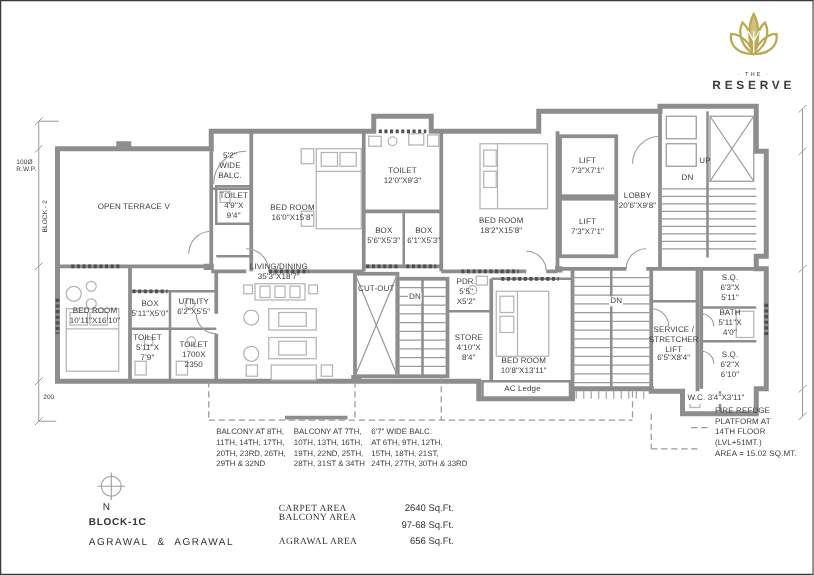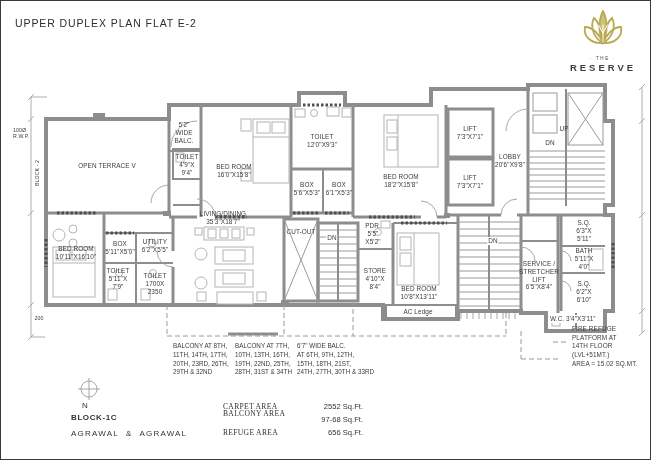--- a/index.html
+++ b/index.html
@@ -32,21 +32,20 @@
   .dash{stroke:#9a9a9a;stroke-width:1;stroke-dasharray:5 3;fill:none;}
   .dim{stroke:#9a9a9a;stroke-width:.8;fill:none;}
   .col{fill:#8d8d8d;stroke:none;}
   .xline{stroke:#9a9a9a;stroke-width:1;fill:none;}
 </style>
 </head>
 <body>
 
 <div class="page">
 
-  <div class="page-title">UPPER DUPLEX PLAN FLAT E-2</div>
 
   <div class="brand">
     <svg width="88" height="44" viewBox="0 0 88 44">
       <g transform="translate(44,42)" stroke="#b9aa52" fill="none" stroke-width="1.8" stroke-linecap="round">
         <path d="M0,-38 C-4.5,-29 -5,-17 0,-6 C5,-17 4.5,-29 0,-38" fill="#cfc37a"></path>
         <path d="M0,-6 C-9,-11 -13.5,-22 -9,-31 C-3,-26 -1,-15 0,-6"></path>
         <path d="M0,-6 C9,-11 13.5,-22 9,-31 C3,-26 1,-15 0,-6"></path>
         <path d="M0,-6 C-12,-5 -20,-13 -18,-22 C-10,-22 -3,-14 0,-6"></path>
         <path d="M0,-6 C12,-5 20,-13 18,-22 C10,-22 3,-14 0,-6"></path>
         <path d="M0,-7 L0,-24 M0,-16 L-4.5,-24 M0,-16 L4.5,-24" stroke="#ffffff" stroke-width="1"></path>
@@ -316,19 +315,19 @@
   <div class="note" style="left:296px;top:341px;">6'7" WIDE BALC.
 AT 6TH, 9TH, 12TH,
 15TH, 18TH, 21ST,
 24TH, 27TH, 30TH &amp; 33RD</div>
 
   <div class="foot-n">N</div>
   <div class="foot-block">BLOCK-1C</div>
   <div class="foot-firm">AGRAWAL &amp; AGRAWAL</div>
 
   <div class="area-label" style="top:401px;">CARPET AREA</div>
-  <div class="area-value" style="top:401px;">2552 Sq.Ft.</div>
+  <div class="area-value" style="top:401px;">2640 Sq.Ft.</div>
   <div class="area-label" style="top:408px;">BALCONY AREA</div>
   <div class="area-value" style="top:414px;">97-68 Sq.Ft.</div>
-  <div class="area-label" style="top:427px;">REFUGE AREA</div>
+  <div class="area-label" style="top:427px;">AGRAWAL AREA</div>
   <div class="area-value" style="top:427px;">656 Sq.Ft.</div>
 
 </div>
 
 </body></html>

